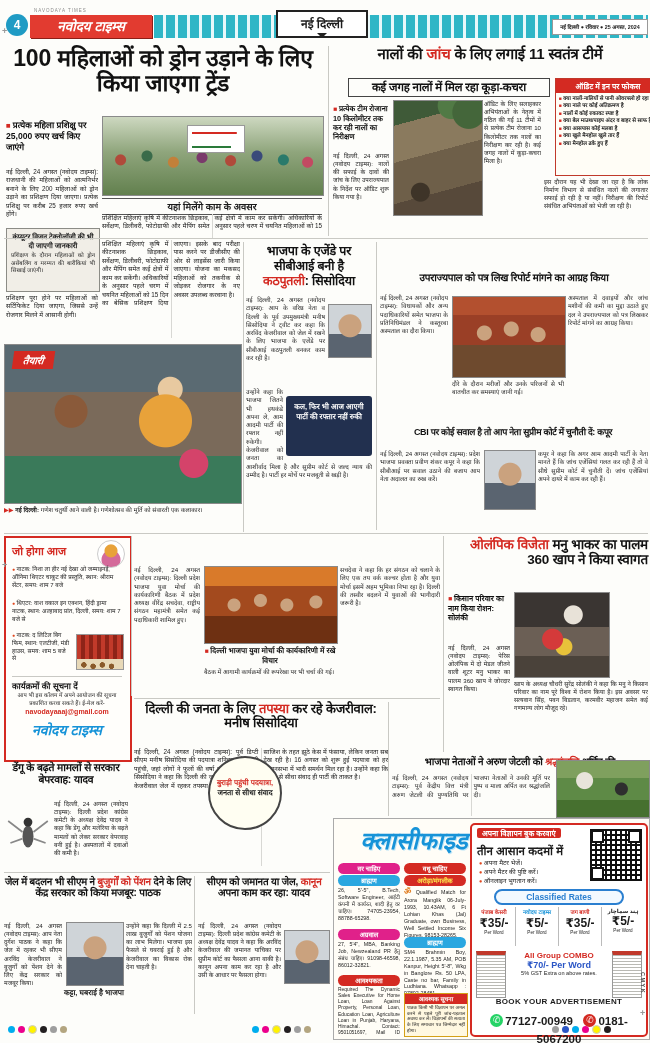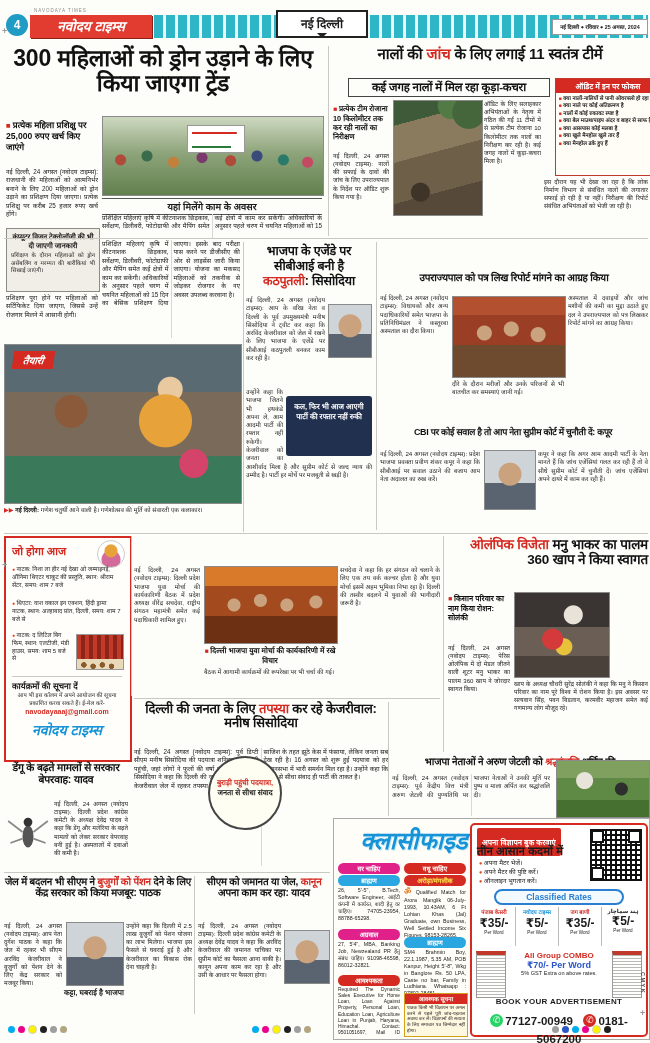--- a/index.html
+++ b/index.html
@@ -102,21 +102,21 @@
 
   <span class="abs cross" style="left:2px;top:26px;">+</span>
   <span class="abs cross" style="left:640px;top:26px;">+</span>
   <div class="abs" style="left:6px;top:14px;width:22px;height:22px;border-radius:50%;background:#1f9bc4;color:#fff;font-weight:bold;font-size:12px;text-align:center;line-height:22px;">4</div>
   <div class="abs" style="left:34px;top:8px;font-size:4.5px;color:#8a8a8a;letter-spacing:1px;">NAVODAYA TIMES</div>
   <div class="abs masthead-bar" style="left:154px;top:15px;width:494px;height:23px;"></div>
   <div class="abs" style="left:30px;top:15px;width:122px;height:23px;background:#e23b30;color:#fff;font-weight:bold;font-style:italic;font-size:13.5px;text-align:center;line-height:23px;box-shadow:1px 1px 0 #8c1f18;">नवोदय टाइम्स</div>
   <div class="abs badge" style="left:276px;top:10px;width:88px;height:24px;font-size:12px;line-height:24px;z-index:3;">नई दिल्ली</div>
   <div class="abs" style="left:552px;top:19px;width:94px;height:14px;background:#fff;border:1px solid #999;font-size:5.4px;text-align:center;line-height:14px;color:#222;font-weight:bold;z-index:3;">नई दिल्ली ● रविवार ● 25 अगस्त, 2024</div>
 
-  <div class="abs hl" style="left:2px;top:46px;width:322px;font-size:23px;">300 महिलाओं को ड्रोन उड़ाने के लिए किया जाएगा ट्रेंड</div>
+  <div class="abs hl" style="left:2px;top:46px;width:322px;font-size:23px;">100 महिलाओं को ड्रोन उड़ाने के लिए किया जाएगा ट्रेंड</div>
   <div class="abs bsub sq" style="left:6px;top:120px;width:92px;font-size:8.6px;">प्रत्येक महिला प्रशिक्षु पर 25,000 रुपए खर्च किए जाएंगे</div>
   <div class="abs body" style="left:6px;top:168px;width:92px;height:58px;">नई दिल्ली, 24 अगस्त (नवोदय टाइम्स): राजधानी की महिलाओं को आत्मनिर्भर बनाने के लिए 200 महिलाओं को ड्रोन उड़ाने का प्रशिक्षण दिया जाएगा। प्रत्येक प्रशिक्षु पर करीब 25 हजार रुपए खर्च होंगे।</div>
   <div class="abs graybox" style="left:6px;top:228px;width:92px;height:62px;">
     <div style="font-size:7px;font-weight:bold;text-align:center;padding:3px 3px 1px;">कंप्यूटर विजन टेक्नोलॉजी की भी दी जाएगी जानकारी</div>
     <div style="font-size:5.8px;text-align:justify;padding:1px 4px;line-height:1.3;">प्रशिक्षण के दौरान महिलाओं को ड्रोन असेंबलिंग व मरम्मत की बारीकियां भी सिखाई जाएंगी।</div>
   </div>
   <div class="abs body" style="left:6px;top:294px;width:92px;height:44px;">प्रशिक्षण पूरा होने पर महिलाओं को सर्टिफिकेट दिया जाएगा, जिससे उन्हें रोजगार मिलने में आसानी होगी।</div>
   <div class="abs photo ph-drone" style="left:102px;top:116px;width:220px;height:78px;">
     <div class="banner"></div>
   </div>
@@ -259,21 +259,21 @@
     <div class="pill" style="position:absolute;left:70px;top:56px;width:62px;background:#d42a22;color:#ffe94d;">अरोड़ा/मंगलीक</div>
     <div style="position:absolute;left:70px;top:68px;width:62px;font-size:5.3px;line-height:1.3;text-align:justify;"><span style="color:#e07b1e;font-weight:bold;font-size:8px;">ॐ</span> <span>Qualified Match for Arora Manglik 06-July-1993, 10.43AM, 6 Ft Lohian Khas (Jal) Graduate, own Business, Well Settled Income Six Figures. 98153-28265.</span></div>
     <div class="pill" style="position:absolute;left:70px;top:118px;width:62px;background:#2aa7e0;">ब्राह्मण</div>
     <div style="position:absolute;left:70px;top:130px;width:62px;font-size:5.3px;line-height:1.3;text-align:justify;">SM4 Brahmin Boy, 22.1.1987, 5.35 AM, POB Kanpur, Height 5'-8", Wkg in Banglore Rs. 50 LPA, Caste no bar, Family in Ludhiana. Whatsapp : 97802-28481.</div>
     <div style="position:absolute;left:70px;top:174px;width:62px;height:42px;border:1px solid #d4a017;background:#fff8e1;overflow:hidden;">
       <div style="background:#d42a22;color:#fff;font-size:6px;font-weight:bold;text-align:center;padding:1px 0;">आवश्यक सूचना</div>
       <div style="font-size:4.6px;line-height:1.25;padding:1px 2px;text-align:justify;">पाठक किसी भी विज्ञापन पर अमल करने से पहले पूरी जांच-पड़ताल अवश्य कर लें। विज्ञापनों की सत्यता के लिए समाचार पत्र जिम्मेदार नहीं होगा।</div>
     </div>
 
     <div style="position:absolute;left:136px;top:4px;width:174px;height:210px;border:2px solid #d42a22;border-radius:5px;background:#fff;">
-      <div style="position:absolute;left:5px;top:3px;background:#d42a22;color:#fff;font-size:7.6px;font-weight:bold;padding:9px 5px;border-radius:2px;">अपना विज्ञापन बुक करवाएं</div>
+      <div style="position:absolute;left:5px;top:3px;background:#d42a22;color:#fff;font-size:7.6px;font-weight:bold;padding:0 5px;border-radius:2px;">अपना विज्ञापन बुक करवाएं</div>
       <div style="position:absolute;left:5px;top:18px;width:108px;font-size:11.5px;font-weight:bold;">तीन आसान कदमों में</div>
       <div class="qr" style="position:absolute;right:4px;top:4px;width:52px;height:52px;">
         <div class="qe" style="left:1px;top:1px;"></div>
         <div class="qe" style="right:1px;top:1px;"></div>
         <div class="qe" style="left:1px;bottom:1px;"></div>
       </div>
       <div style="position:absolute;left:7px;top:34px;width:104px;">
         <div class="dotb" style="font-size:6.4px;line-height:1.4;">अपना मैटर भेजें।</div>
         <div class="dotb" style="font-size:6.4px;line-height:1.4;">अपने मैटर की पुष्टि करें।</div>
         <div class="dotb" style="font-size:6.4px;line-height:1.4;">ऑनलाइन भुगतान करें।</div>

